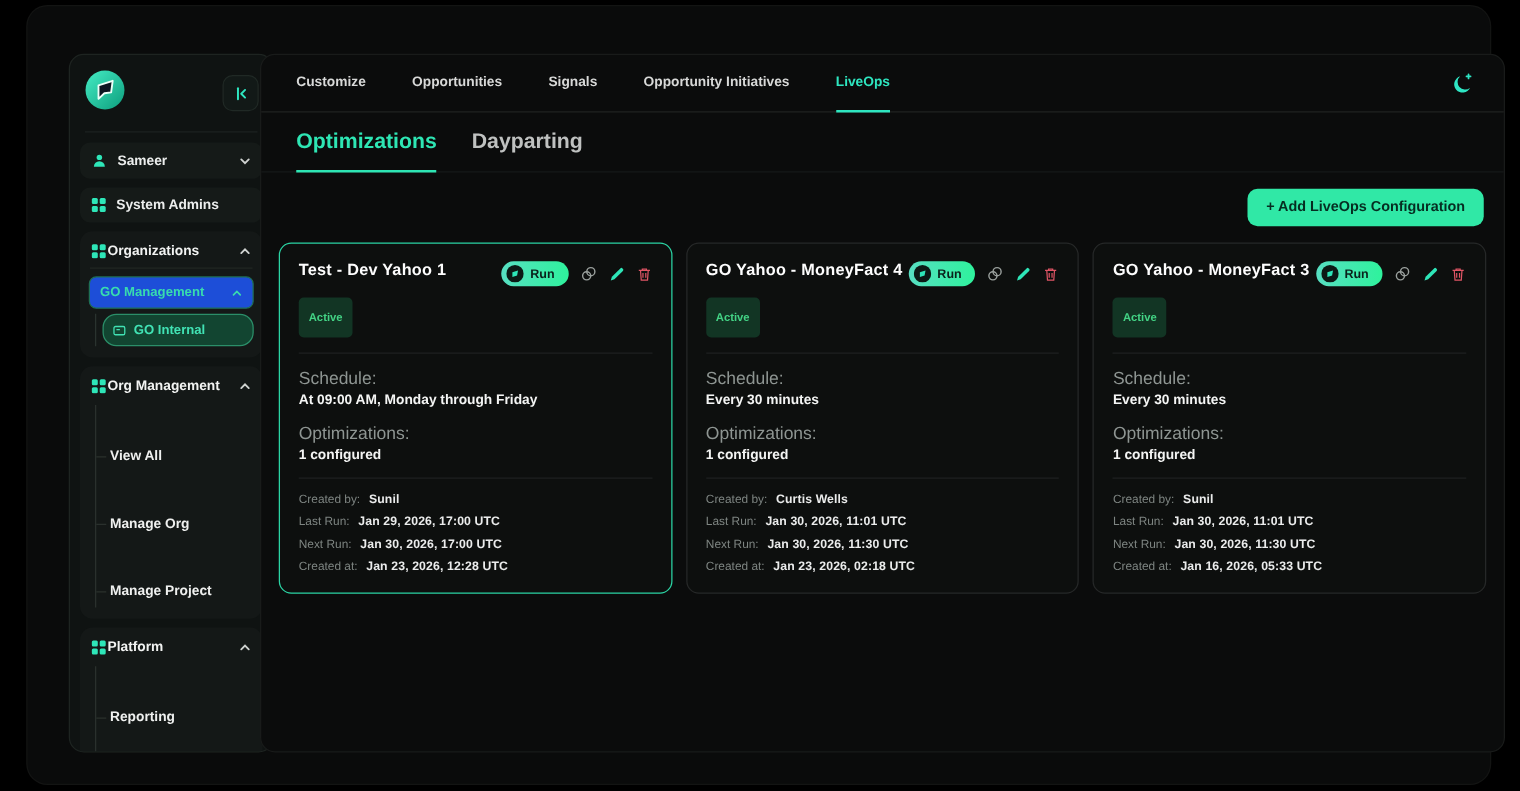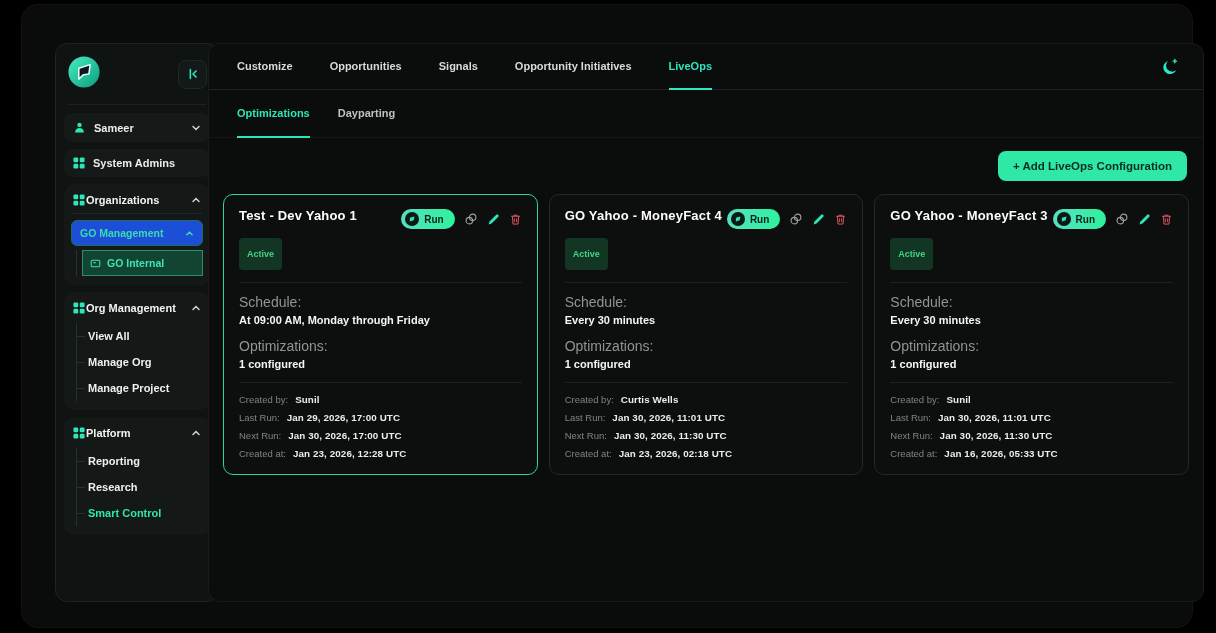--- a/index.html
+++ b/index.html
@@ -23,41 +23,41 @@
   .nav-group{background:#141817;border-radius:10px;padding:7px;}
   .group-head{display:flex;align-items:center;gap:1px;padding:3px 2px 7px;color:#f2f3f2;
               font-weight:700;font-size:11px;cursor:pointer;}
   .group-head .chev{margin-left:auto;}
   .group-divider{height:1px;background:#202623;margin:0 1px 6px;}
   .pill-go-mgmt{display:flex;align-items:center;justify-content:space-between;background:#1d4ed8;
                 border:1px solid #1f6f55;color:#38dcae;border-radius:6px;padding:6px 8px;
                 font-weight:700;font-size:10.5px;cursor:pointer;}
   .go-internal-wrap{border-left:1px solid #2a332f;margin:4px 0 2px 5px;padding-left:5px;}
   .pill-go-internal{display:flex;align-items:flex-end;gap:6px;background:#124531;border:1px solid #2b8f69;
-                    color:#41e2b4;border-radius:0;padding:6px 7px;font-weight:700;font-size:10.5px;cursor:pointer;}
+                    color:#41e2b4;border-radius:11px;padding:6px 7px;font-weight:700;font-size:10.5px;cursor:pointer;}
   .child-row{display:flex;align-items:center;justify-content:space-between;padding:8px 3px 7px;
              color:#e9eae9;font-weight:700;font-size:10.5px;cursor:pointer;}
   .tree{border-left:1px solid #2a302d;margin:2px 0 2px 5px;padding-left:11px;display:flex;flex-direction:column;}
-  .tree-item{position:relative;padding:7px 0;color:#eff0ef;font-weight:700;font-size:11px;cursor:pointer;}
+  .tree-item{position:relative;padding:7px 0;color:#eff0ef;font-weight:700;font-size:11px;cursor:pointer;margin-top:28px;}
   .tree-item::before{content:"";position:absolute;left:-11px;top:50%;width:8px;height:1px;background:#2a302d;}
   .tree-item.accent{color:#2ee6a8;}
 
   
   .main{position:absolute;left:186px;top:38px;width:996px;height:559px;background:#0b0c0c;
         border:1px solid #191b1a;border-radius:12px;box-sizing:border-box;}
   .tabs-row{display:flex;align-items:stretch;gap:37px;padding:0 28px;height:45px;
             border-bottom:1px solid #202221;position:relative;}
   .tab{display:flex;align-items:center;color:#d8d9d8;font-size:11px;font-weight:600;
        cursor:pointer;border-bottom:2px solid transparent;margin-bottom:-1px;}
   .tab.active{color:#2ee6c0;font-weight:700;border-bottom-color:#2ee6c0;}
   .theme-btn{position:absolute;right:22px;top:11px;width:24px;height:24px;display:flex;
              align-items:center;justify-content:center;cursor:pointer;background:none;border:none;padding:0;}
   .subtabs-row{display:flex;align-items:stretch;gap:28px;padding:0 28px;height:47px;
                border-bottom:1px solid #161818;}
-  .subtab{display:flex;align-items:center;color:#bfc1c0;font-size:11px;font-weight:600;
+  .subtab{display:flex;align-items:center;color:#bfc1c0;font-size:17px;font-weight:600;
           cursor:pointer;border-bottom:2px solid transparent;margin-bottom:-1px;text-align:center;}
   .subtab.active{color:#2ee6b4;font-weight:700;border-bottom-color:#2ee6b4;}
   .toolbar{display:flex;justify-content:flex-end;padding:13px 16px 9px;}
   .add-btn{background:#30e8a6;color:#062d21;font-weight:700;font-size:11.5px;border:none;
            border-radius:8px;padding:9px 15px;cursor:pointer;font-family:inherit;}
 
   
   .cards{display:flex;gap:11px;padding:4px 14px;}
   .card{flex:1;background:#0d0f0e;border:1px solid #262828;border-radius:10px;
         padding:13px 15px 11px;box-sizing:border-box;cursor:pointer;}

